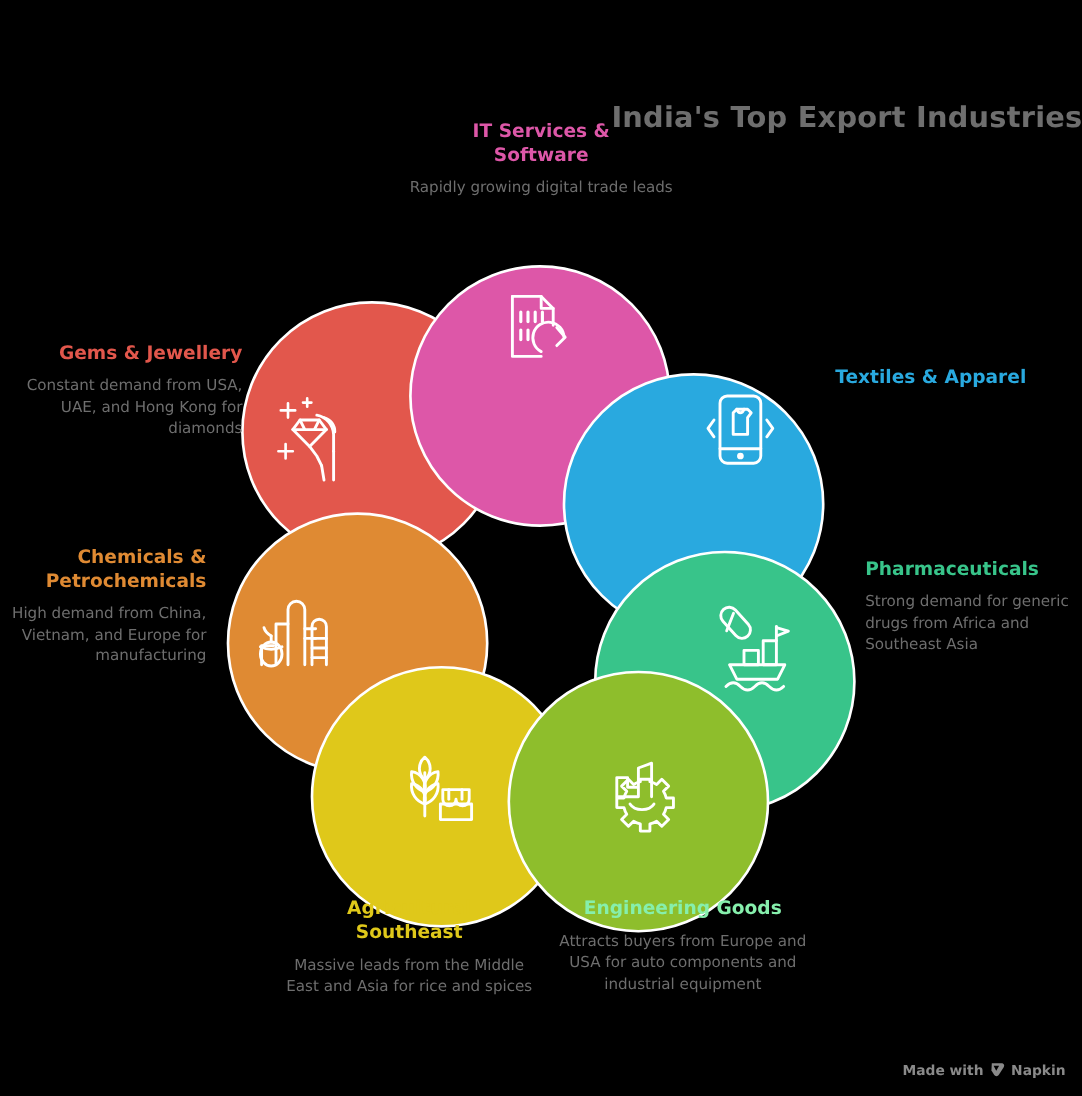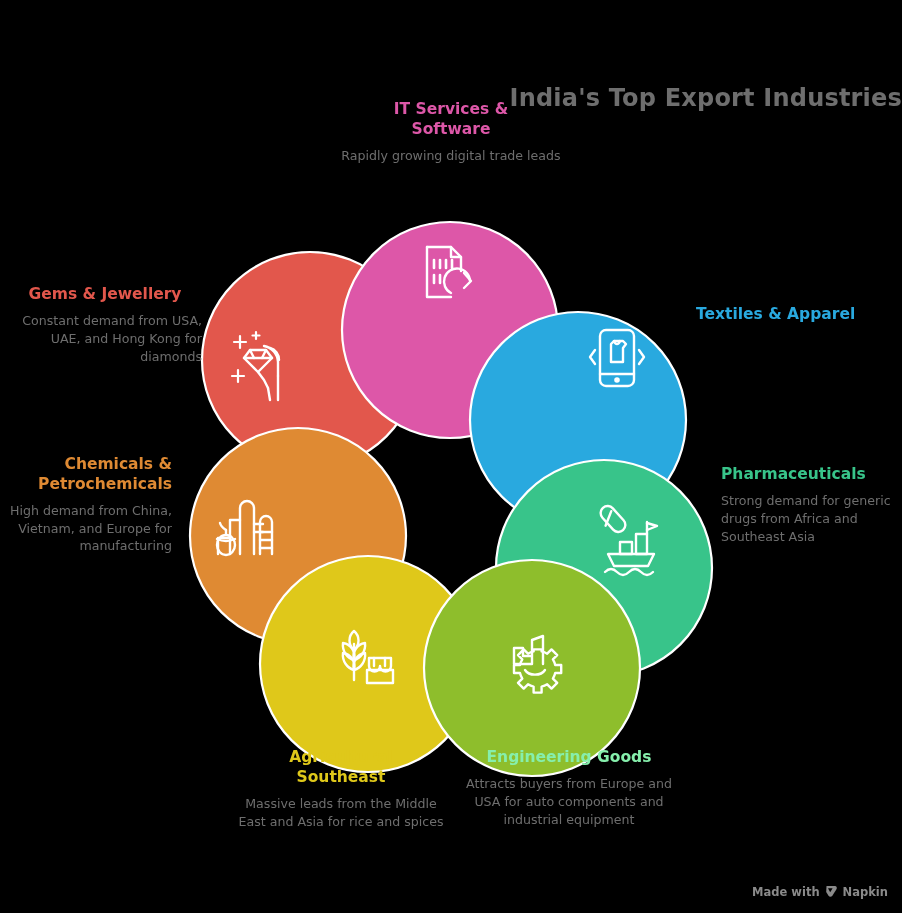--- a/index.html
+++ b/index.html
@@ -221,21 +221,21 @@
 
   <div class="label lbl-chem">
     <div class="head" style="color: rgb(223, 138, 51);">
       <span>Chemicals &amp;</span><br>
       <span>Petrochemicals</span>
     </div>
     <div class="desc">High demand from China, Vietnam, and Europe for manufacturing</div>
   </div>
 
   <div class="label lbl-gems">
-    <div class="head" style="color: rgb(226, 87, 76); text-align: center;">Gems &amp; Jewellery</div>
+    <div class="head" style="color: rgb(226, 87, 76);">Gems &amp; Jewellery</div>
     <div class="desc">Constant demand from USA, UAE, and Hong Kong for diamonds</div>
   </div>
 
   <div class="watermark">
     <span>Made with</span>
     <svg class="wm-logo" width="13" height="13" viewBox="0 0 13 13">
       <path d="M1.5,1 L9.5,1 C11.4,1 12.5,2.6 11.3,4.5 L7.5,10.5 C6.4,12.2 4.4,12.2 3.4,10.6 L1.2,7 Z" fill="#8a8a8a"></path>
       <path d="M3,3.2 L7.6,3.2 L5.2,7.2 Z" fill="#000000"></path>
     </svg>
     <span>Napkin</span>

